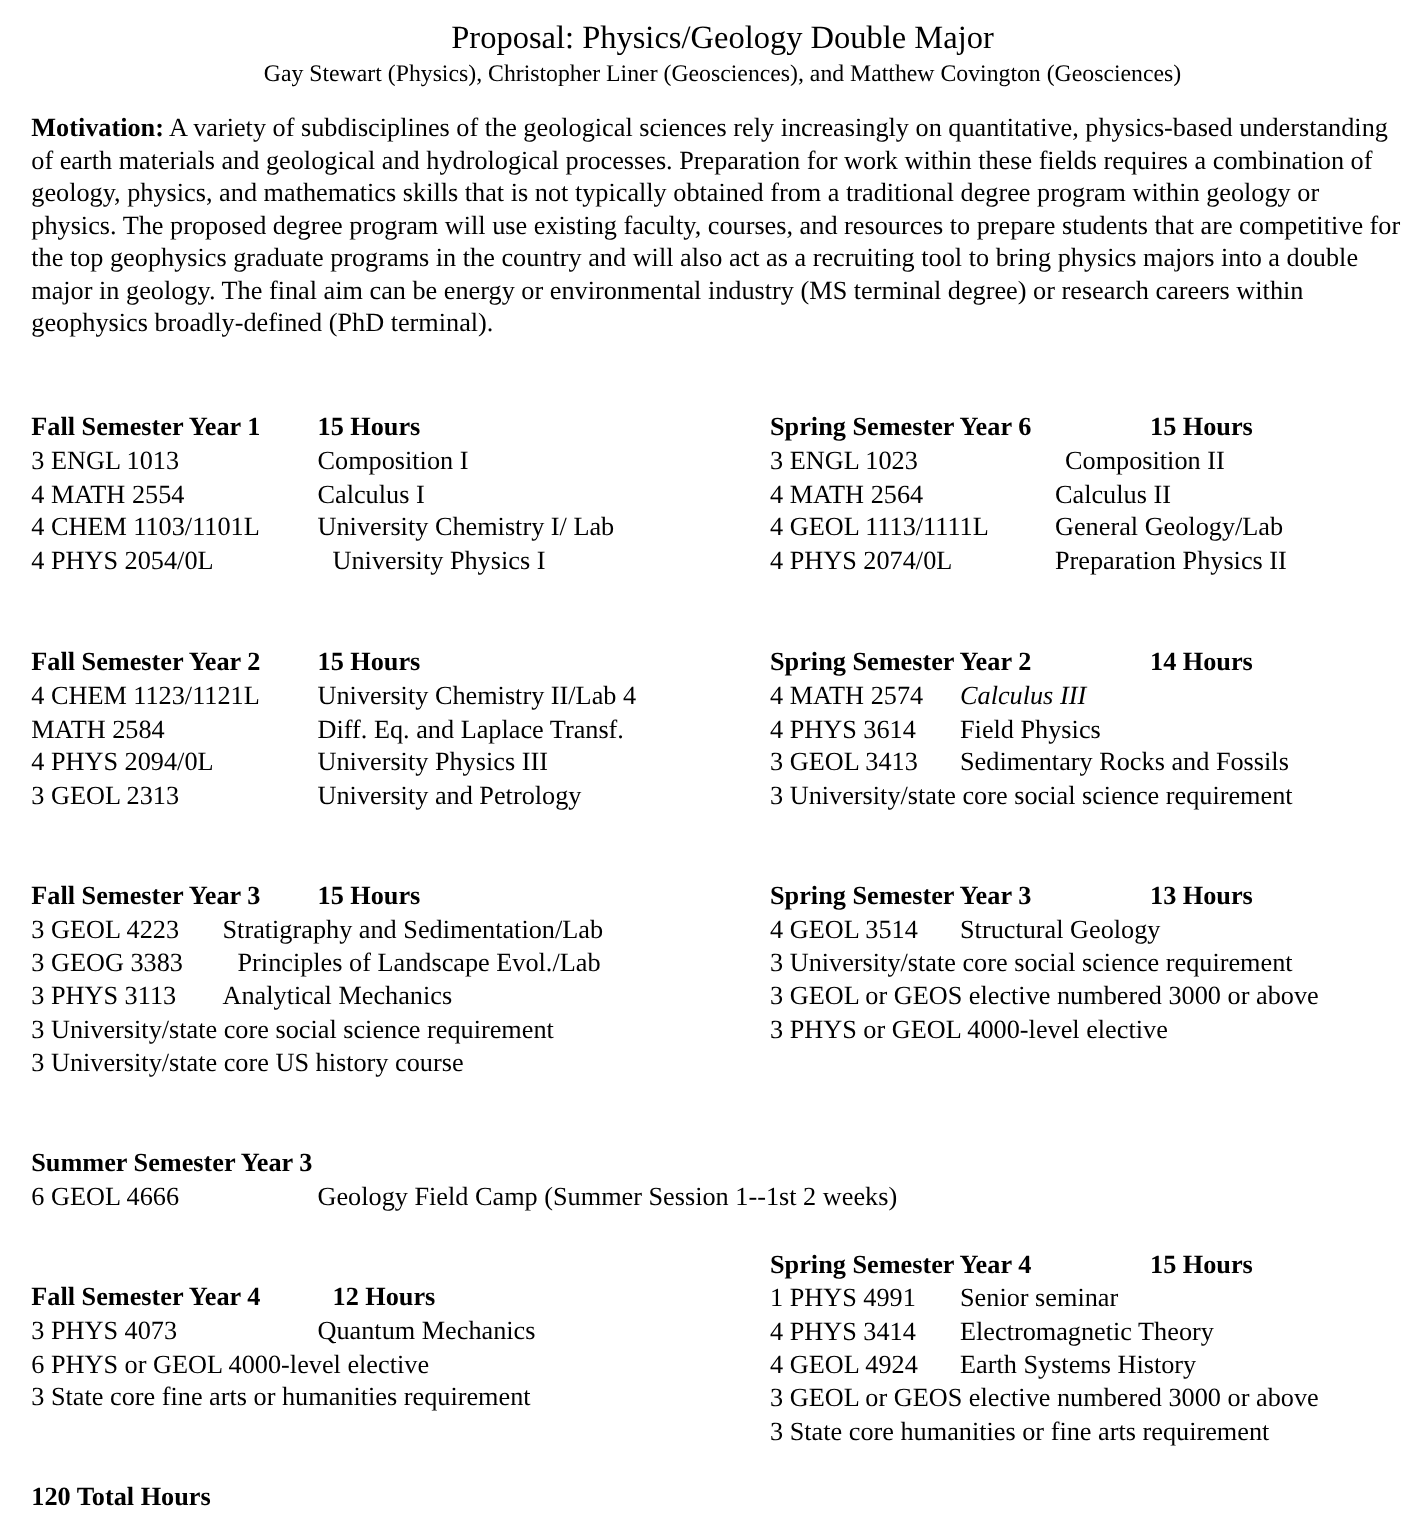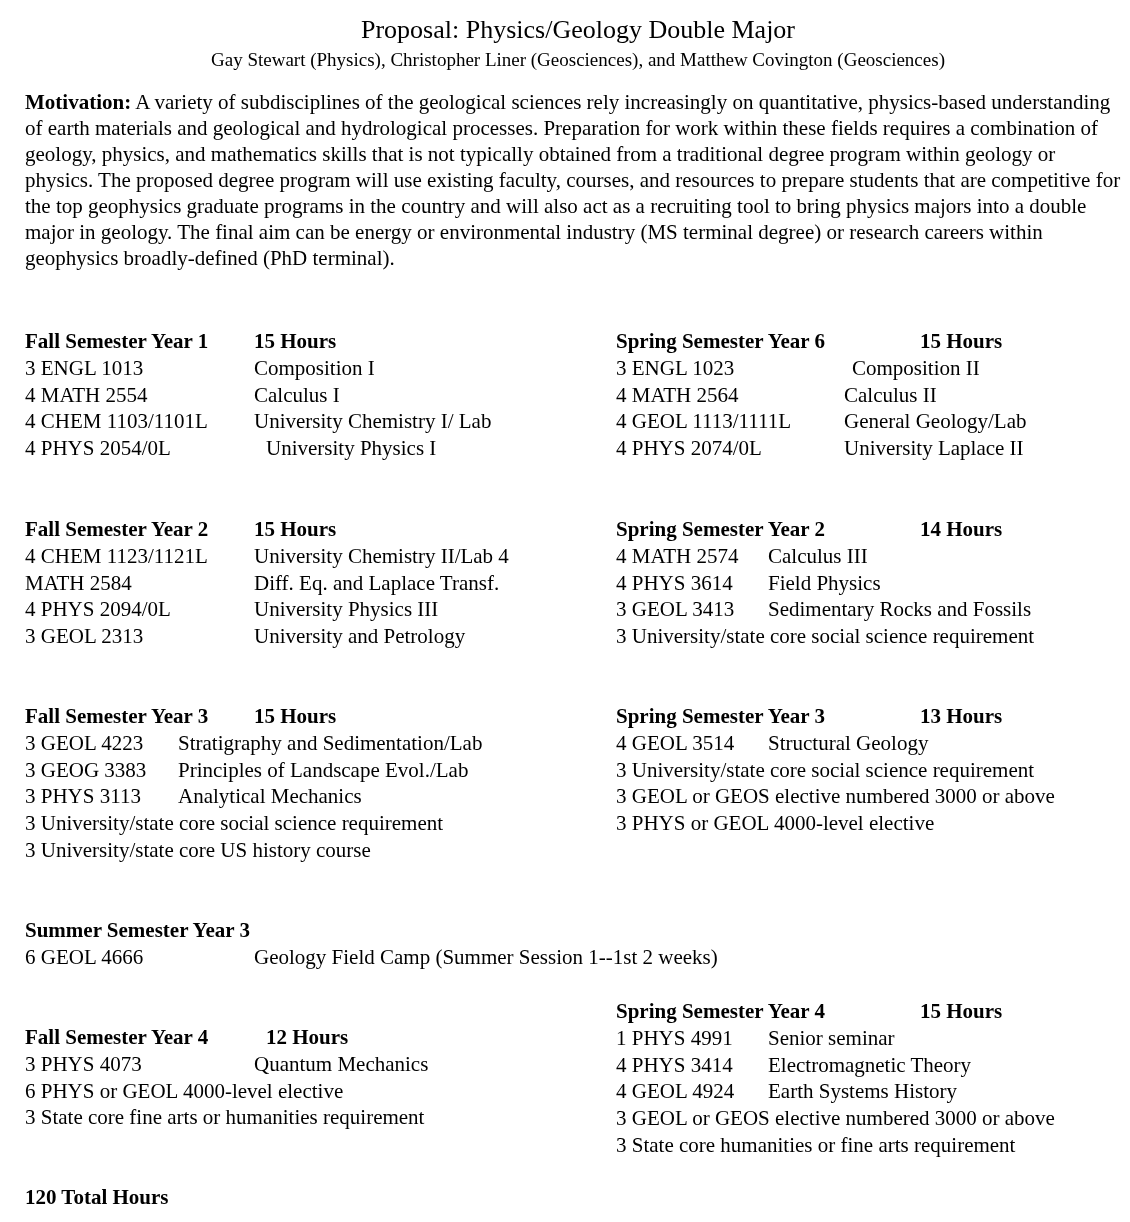--- a/index.html
+++ b/index.html
@@ -101,21 +101,21 @@
   <div class="row">
       <span class="c1">4 MATH 2564</span>
       <span class="c2" style="left:228px;">Calculus II</span>
     </div>
   <div class="row">
       <span class="c1">4 GEOL 1113/1111L</span>
       <span class="c2" style="left:228px;">General Geology/Lab</span>
     </div>
   <div class="row">
       <span class="c1">4 PHYS 2074/0L</span>
-      <span class="c2" style="left:228px;">University Laplace II</span>
+      <span class="c2" style="left:228px;">Preparation Physics II</span>
     </div>
 </div>
 
 <div class="sem" style="left:25px; top:516px;">
   <div class="hdr">
     <span class="c1">Fall Semester Year 2</span>
     <span class="c2" style="left:229px;">15 Hours</span>
   </div>
   <div class="row">
       <span class="c1">4 CHEM 1123/1121L</span>
@@ -135,21 +135,21 @@
     </div>
 </div>
 
 <div class="sem" style="left:616px; top:516px;">
   <div class="hdr">
     <span class="c1">Spring Semester Year 2</span>
     <span class="c2" style="left:304px;">14 Hours</span>
   </div>
   <div class="row">
       <span class="c1">4 MATH 2574</span>
-      <span class="c2" style="left:152px;">Calculus III</span>
+      <span class="c2" style="left:152px;font-style:italic;">Calculus III</span>
     </div>
   <div class="row">
       <span class="c1">4 PHYS 3614</span>
       <span class="c2" style="left:152px;">Field Physics</span>
     </div>
   <div class="row">
       <span class="c1">3 GEOL 3413</span>
       <span class="c2" style="left:152px;">Sedimentary Rocks and Fossils</span>
     </div>
   <div class="row">
@@ -161,21 +161,21 @@
   <div class="hdr">
     <span class="c1">Fall Semester Year 3</span>
     <span class="c2" style="left:229px;">15 Hours</span>
   </div>
   <div class="row">
       <span class="c1">3 GEOL 4223</span>
       <span class="c2" style="left:153px;">Stratigraphy and Sedimentation/Lab</span>
     </div>
   <div class="row">
       <span class="c1">3 GEOG 3383</span>
-      <span class="c2" style="left:153px;text-align:center;">Principles of Landscape Evol./Lab</span>
+      <span class="c2" style="left:165px;text-align:center;">Principles of Landscape Evol./Lab</span>
     </div>
   <div class="row">
       <span class="c1">3 PHYS 3113</span>
       <span class="c2" style="left:153px;">Analytical Mechanics</span>
     </div>
   <div class="row">
       <span class="c1">3 University/state core social science requirement</span>
     </div>
   <div class="row">
       <span class="c1">3 University/state core US history course</span>

